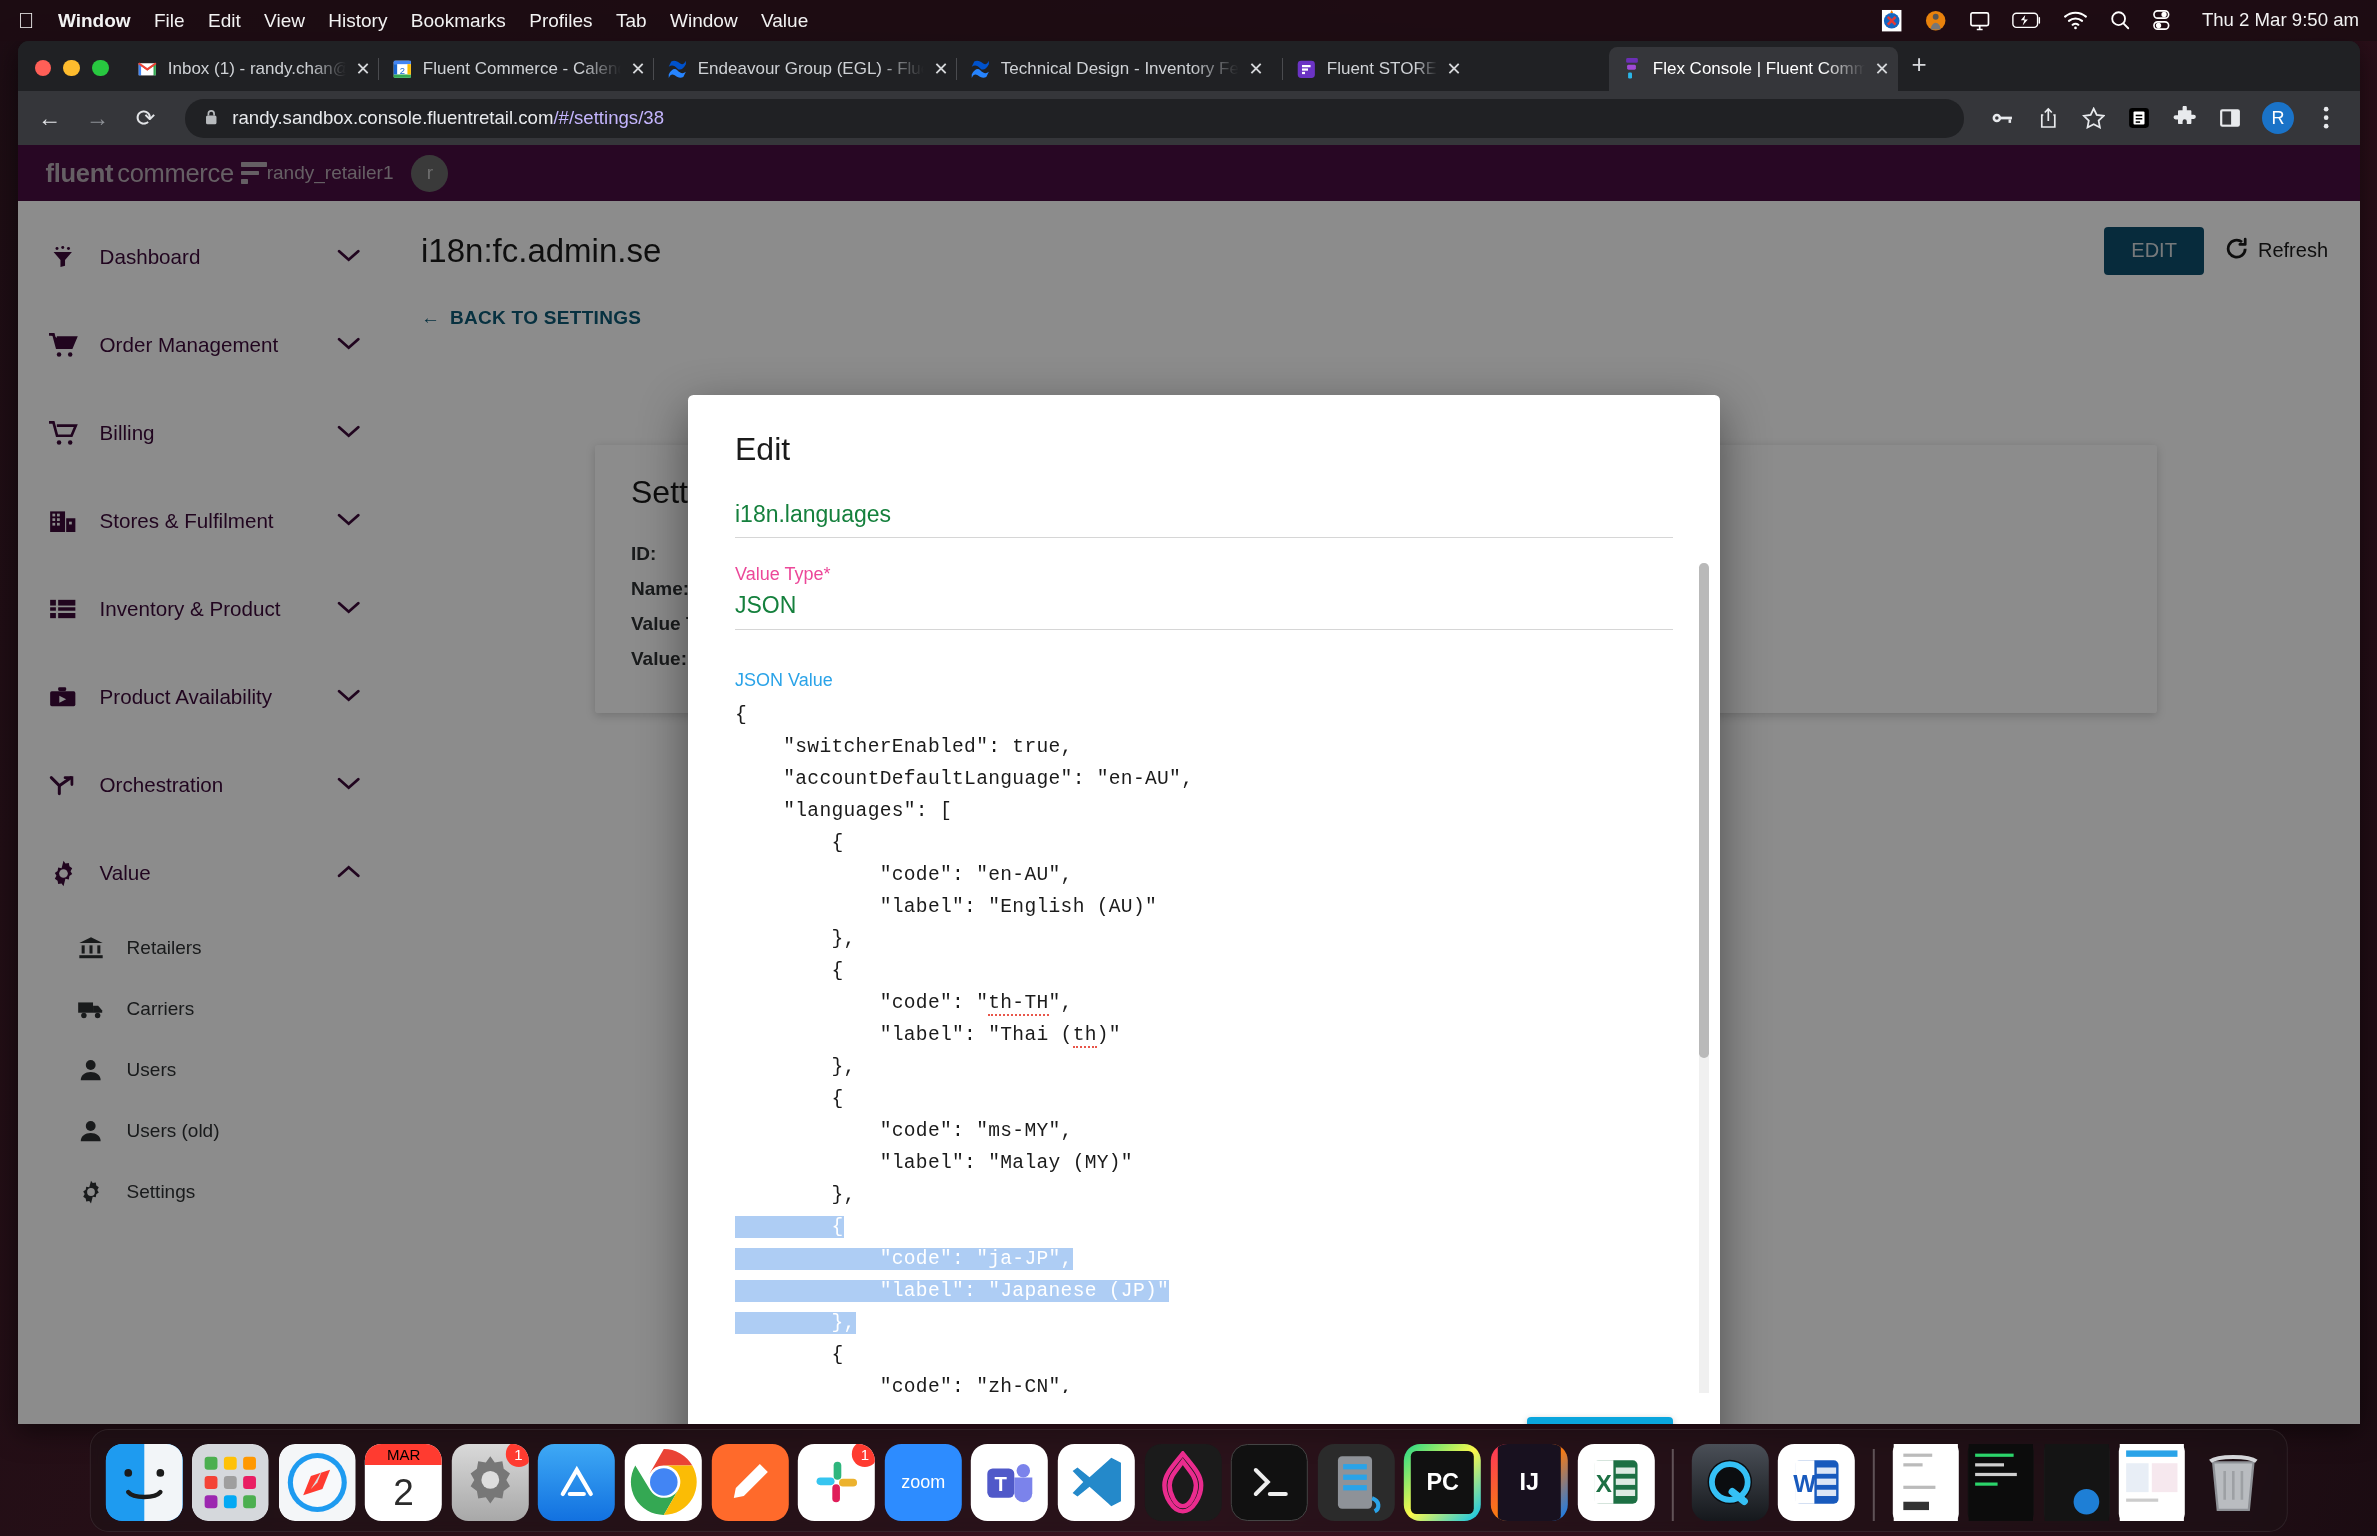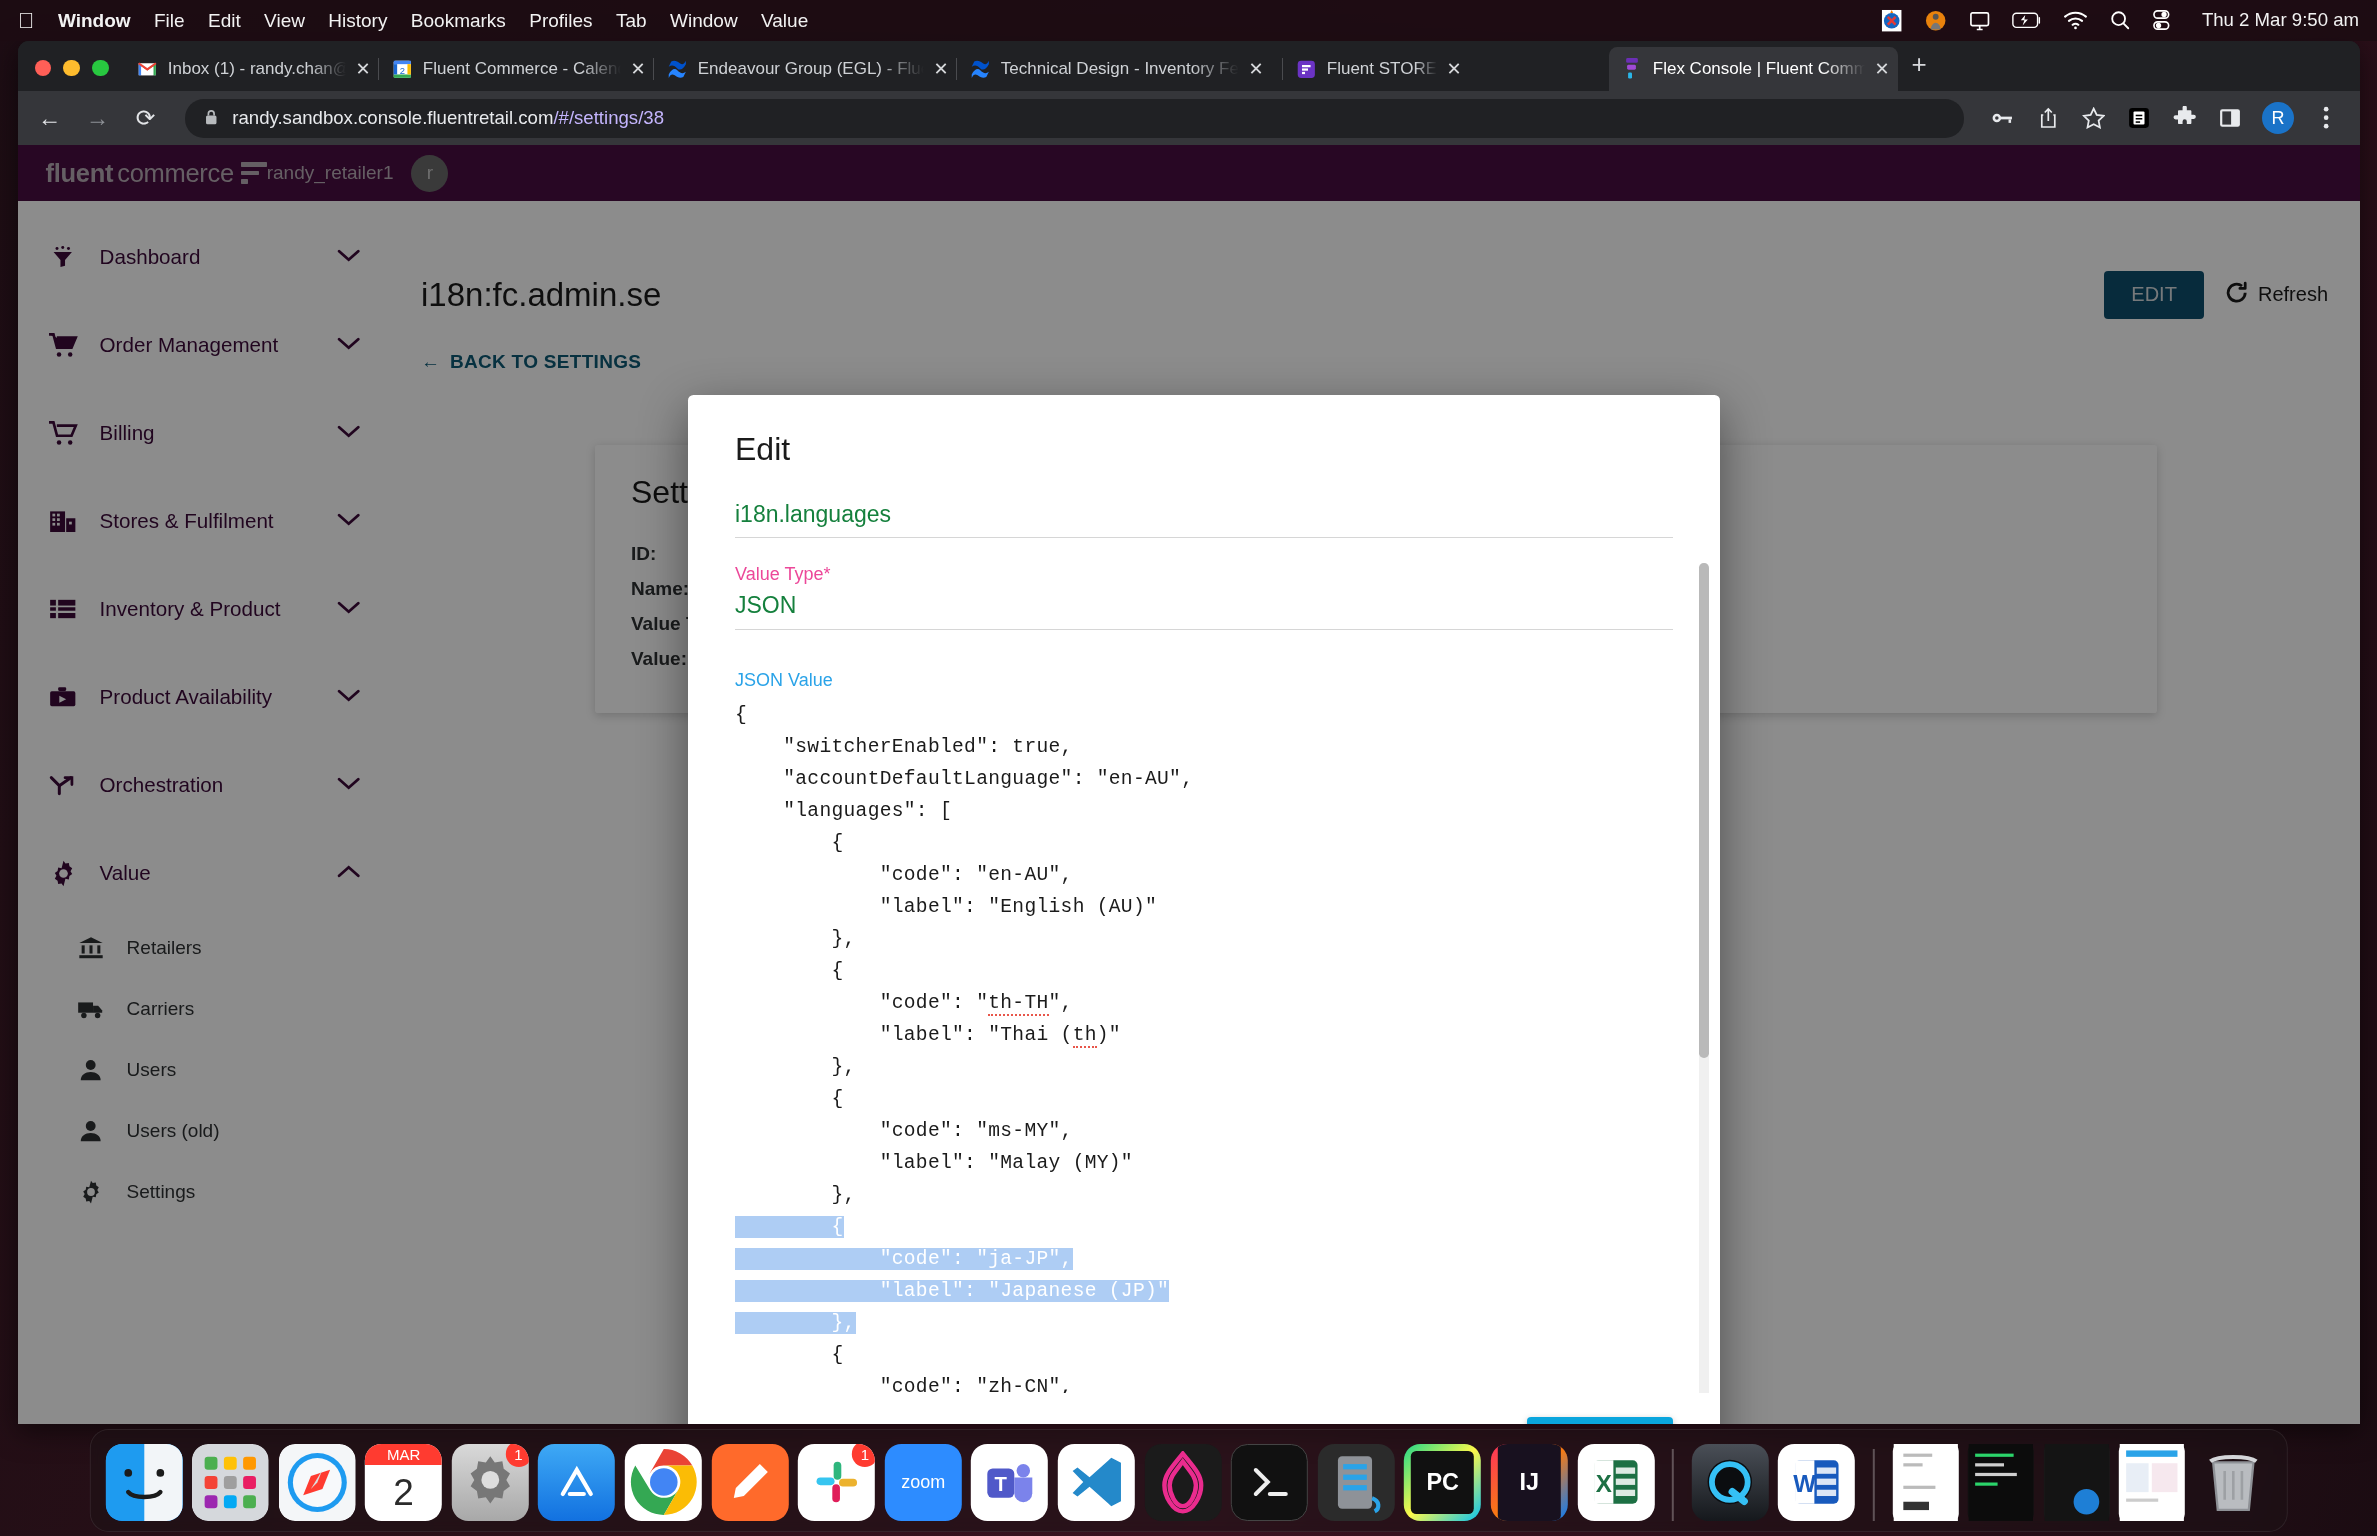--- a/index.html
+++ b/index.html
@@ -89,21 +89,21 @@
               color: #3c0a3a; font-size: 20.6px; }
   .nav-item .navico { width: 32px; flex: 0 0 32px; display: inline-flex; align-items: center;
                       justify-content: center; color: #3c0a3a; }
   .nav-item .label { flex: 1; }
   .nav-item .chev { color: #3c0a3a; font-size: 18px; }
   .sub-item { display: flex; align-items: center; height: 61px; padding: 0 29px 0 58px; gap: 20.6px;
               color: #2f3234; font-size: 19px; }
   .sub-item .navico { width: 30px; flex: 0 0 30px; display: inline-flex; align-items: center; justify-content: center; color: #2f3234; }
 
   .content { flex: 1; position: relative; background: #fff; }
-  .ctitle-row { display: flex; align-items: center; justify-content: space-between; padding: 26px 32px 6.9px 32px; margin-top: 44px; }
+  .ctitle-row { display: flex; align-items: center; justify-content: space-between; padding: 26px 32px 6.9px 32px; }
   .ctitle { font-size: 33px; color: #1b1b1b; white-space: nowrap; }
   .ctitle-actions { display: flex; align-items: center; gap: 20.6px; }
   .btn-edit { background: #0d4f6e; color: #d7dde0; font-size: 20px; padding: 12.4px 27.5px; border-radius: 4.1px; }
   .btn-refresh { display: flex; align-items: center; gap: 9.6px; font-size: 20px; color: #1b1b1b; }
 
   .back-link { padding: 25px 32px 0 32px; color: #0d5a75; font-size: 19px; font-weight: 700;
                letter-spacing: 0.3px; display: flex; align-items: center; gap: 9.6px; }
 
   .card { position: absolute; left: 206px; top: 244px; width: 1562px; height: 268px;
           background: #fff; box-shadow: 0 2.1px 9.6px rgba(0,0,0,.18); border-radius: 2.8px; padding: 29px 36px; }
@@ -727,21 +727,21 @@
     <div class="di">
       <svg width="77" height="77" viewBox="0 0 24 24">
           <rect width="24" height="24" rx="5" fill="#f4f6f8"></rect>
           <circle cx="12" cy="12" r="9.2" fill="#1e9bf0"></circle>
           <circle cx="12" cy="12" r="7.6" fill="#f7f9fb"></circle>
           <path d="M16 8l-2.4 6L7.6 16l2.4-6z" fill="#ff3b30"></path>
           <path d="M12 12l1.6-4-3.6 6z" fill="#ddd"></path>
         </svg>
     </div>
     <div class="di" style="background:#fff;flex-direction:column">
-      <div style="width:77px;height:20.6px;background:#ff3b30;color:#ffffff;font-size:15px;display:flex;align-items:center;justify-content:center">MAR</div>
+      <div style="width:77px;height:20.6px;background:#ff3b30;color:#000000;font-size:15px;display:flex;align-items:center;justify-content:center">MAR</div>
       <div style="flex:1;width:77px;display:flex;align-items:center;justify-content:center;color:#2b2b2b;font-size:37px">2</div>
     </div>
     <div class="di" style="background:linear-gradient(180deg,#d9d9d9,#a8a8a8)">
       <svg width="63" height="63" viewBox="0 0 24 24" fill="#777">
           <path d="M12 2l1.7 2.4 2.9-.5.5 2.9L19.5 8.6 18.1 11l1.4 2.4-2.4 1.8-.5 2.9-2.9-.5L12 20l-1.7-2.4-2.9.5-.5-2.9L4.5 13.4 5.9 11 4.5 8.6l2.4-1.8.5-2.9 2.9.5z"></path>
           <circle cx="12" cy="11" r="3.4" fill="#ddd"></circle>
         </svg>
       <span class="badge">1</span>
     </div>
     <div class="di" style="background:linear-gradient(180deg,#3ea9f5,#1271e0)">

